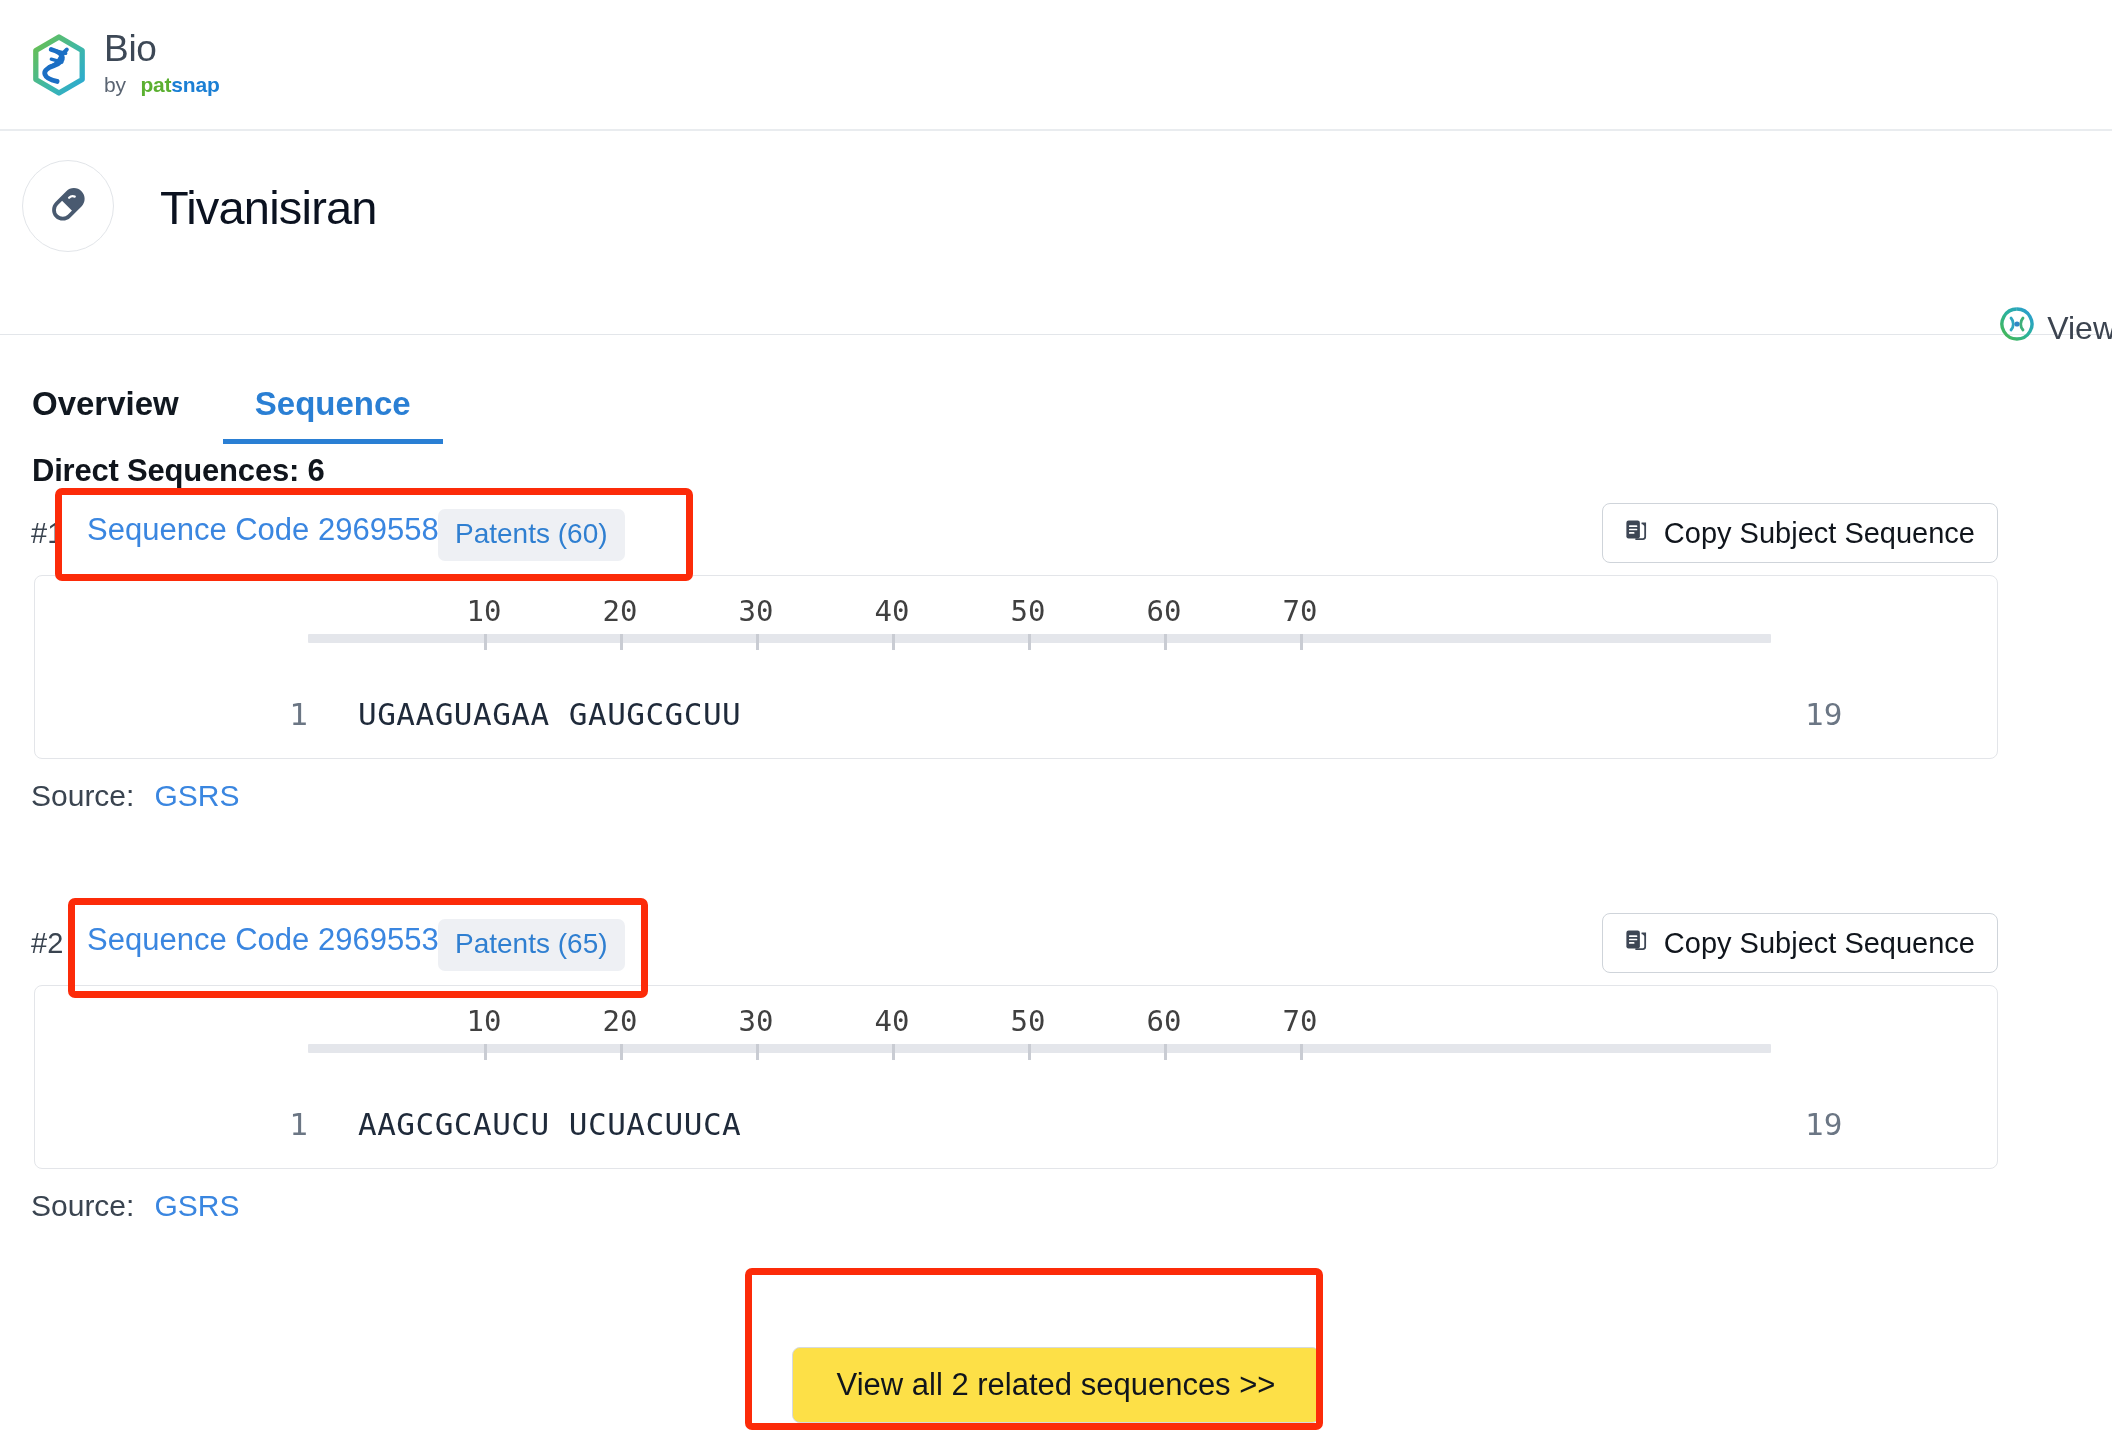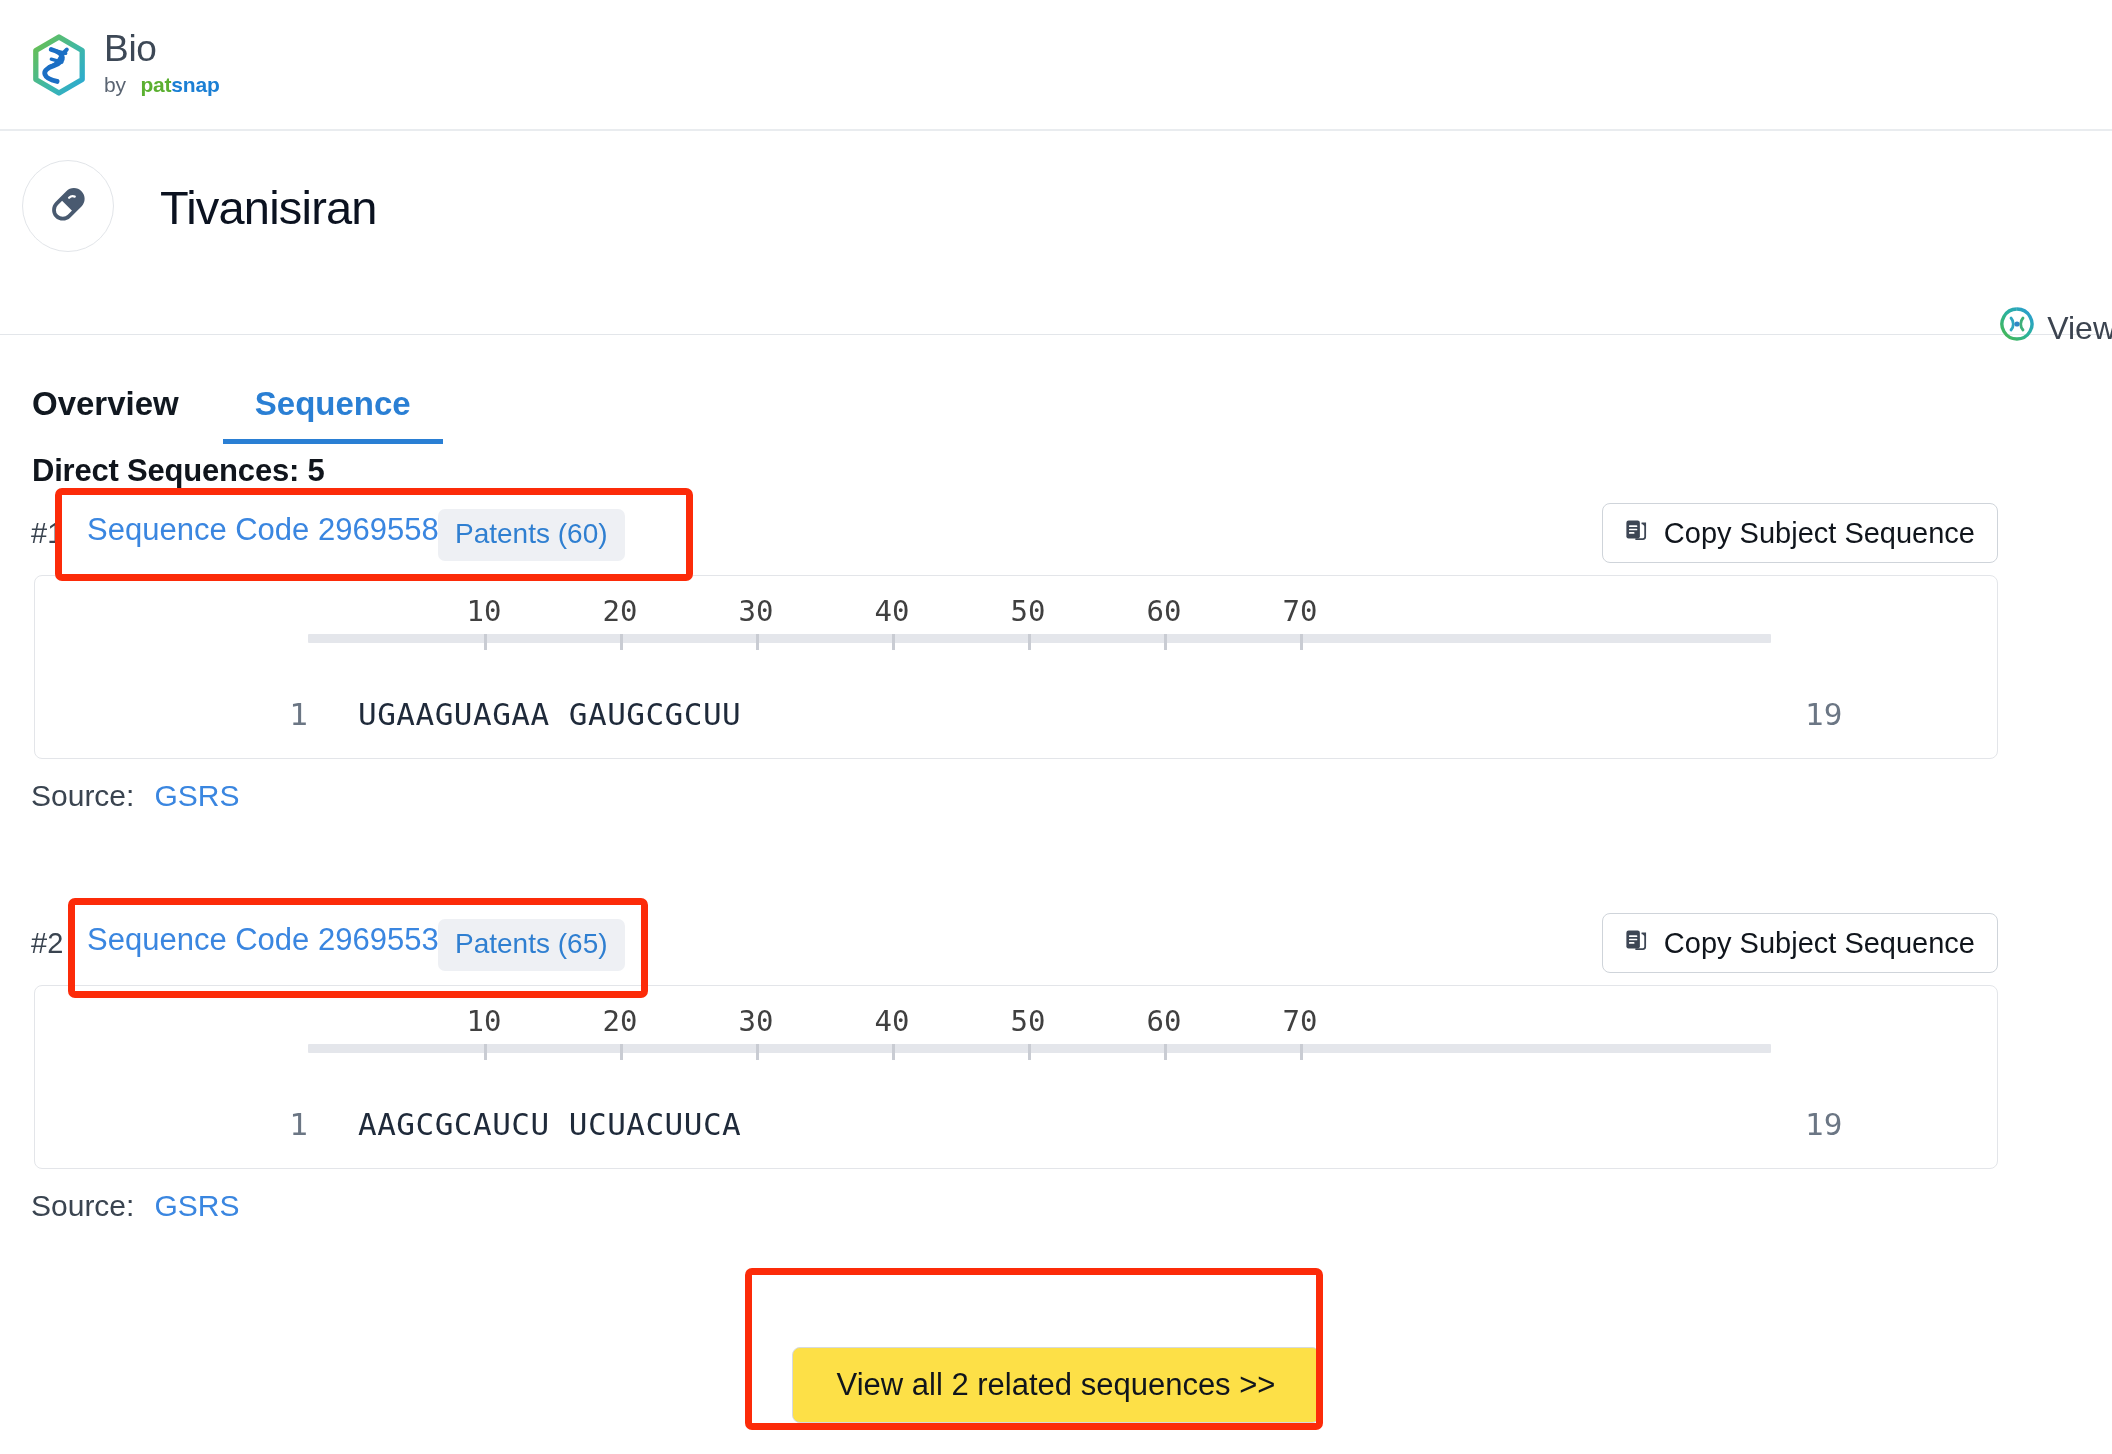--- a/index.html
+++ b/index.html
@@ -209,21 +209,21 @@
     </div>
 
     <div class="tabs">
       <div class="tab">Overview</div>
       <div class="tab active">Sequence</div>
     </div>
   </div>
 
   <div class="content">
 
-    <div class="section-heading">Direct Sequences: 5</div>
+    <div class="section-heading">Direct Sequences: 6</div>
 
     <div class="seq-block" style="top:166px;">
 
       <div class="seq-header">
         <span class="seq-index">#1</span>
         <span class="seq-code-link">Sequence Code 29695580</span>
         <span class="patents-badge" style="left:438px;">Patents (60)</span>
 
         <span class="copy-btn">
           <span>

